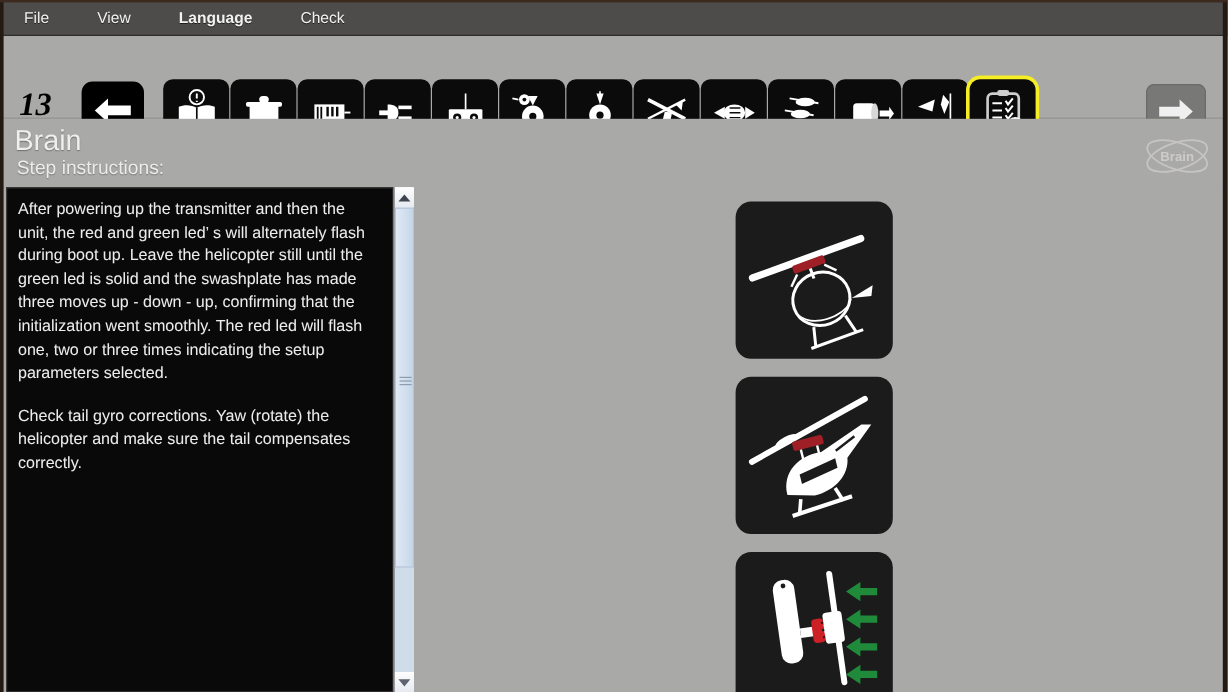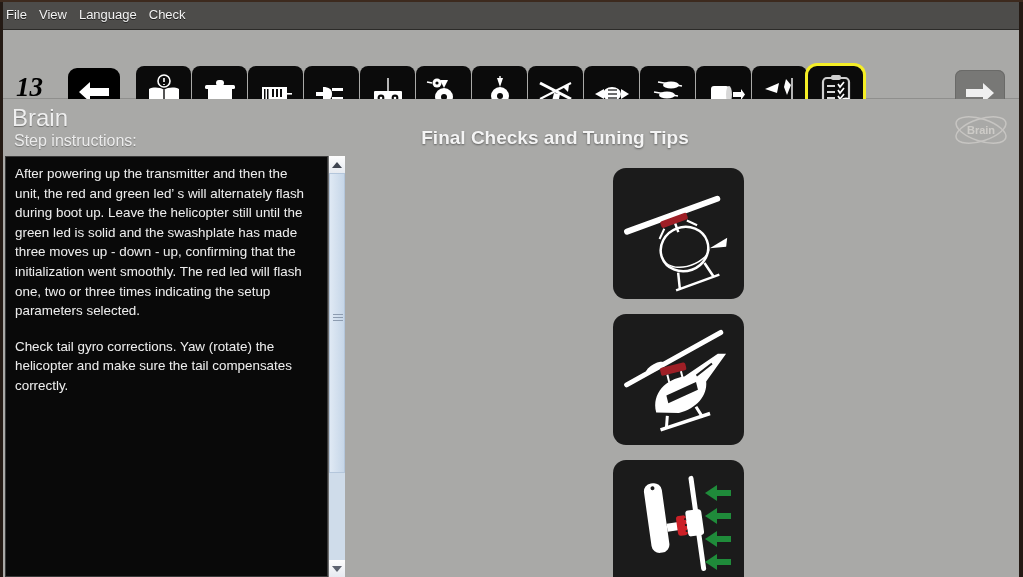--- a/index.html
+++ b/index.html
@@ -17,27 +17,27 @@
   }
   
   .menubar {
     position:absolute; left:0; top:0; width:1023px; height:30px;
     background:#4d4c4a;
     border-bottom:1px solid #2c2b29;
     display:flex; align-items:center;
   }
   .menubar .mi {
     color:#f2f2f2; font-size:13px; line-height:13px;
-    padding:0 6px; margin:0;
+    padding:0 6px; margin:14px;
     white-space:nowrap;
     text-shadow:0 1px 0 rgba(0,0,0,.6);
   }
   .mi-file { margin-left:23px; }
   .mi-view { margin-left:39px; }
-  .mi-lang { margin-left:37px; }
+  .mi-lang { margin-left:37px;font-weight:bold; }
   .mi-help { margin-left:43px; }
 
   
   .toolbar {
     position:absolute; left:0; top:30px; width:1023px; height:69px;
     background:#a9a9a7;
     border-bottom:1px solid #8f8f8d;
   }
   .stepnum {
     position:absolute; left:16px; top:44px;
@@ -380,21 +380,20 @@
         <svg width="32" height="24" viewBox="0 0 32 24">
           <path d="M30 12 L19 2 L19 8 L2 8 L2 16 L19 16 L19 22 Z" fill="#f0f0f0"></path>
         </svg>
       </span>
     </div>
   </div>
 
   <div class="header"></div>
   <div class="hdr-title">Brain</div>
   <div class="hdr-sub">Step instructions:</div>
-  <div class="panel-title">Final Checks and Tuning Tips</div>
 
   <div class="brainlogo">
     <svg width="64" height="52" viewBox="0 0 64 52">
       <g fill="none" stroke="#e8e4e0" stroke-width="1.5" opacity=".85">
         <ellipse cx="32" cy="26" rx="26" ry="11" transform="rotate(-18 32 26)"></ellipse>
         <ellipse cx="32" cy="26" rx="26" ry="11" transform="rotate(18 32 26)"></ellipse>
       </g>
       <text x="32" y="30" font-family="Liberation Sans, sans-serif" font-size="11" font-weight="bold" fill="#f3efe9" text-anchor="middle" opacity=".9">Brain</text>
     </svg>
   </div>

